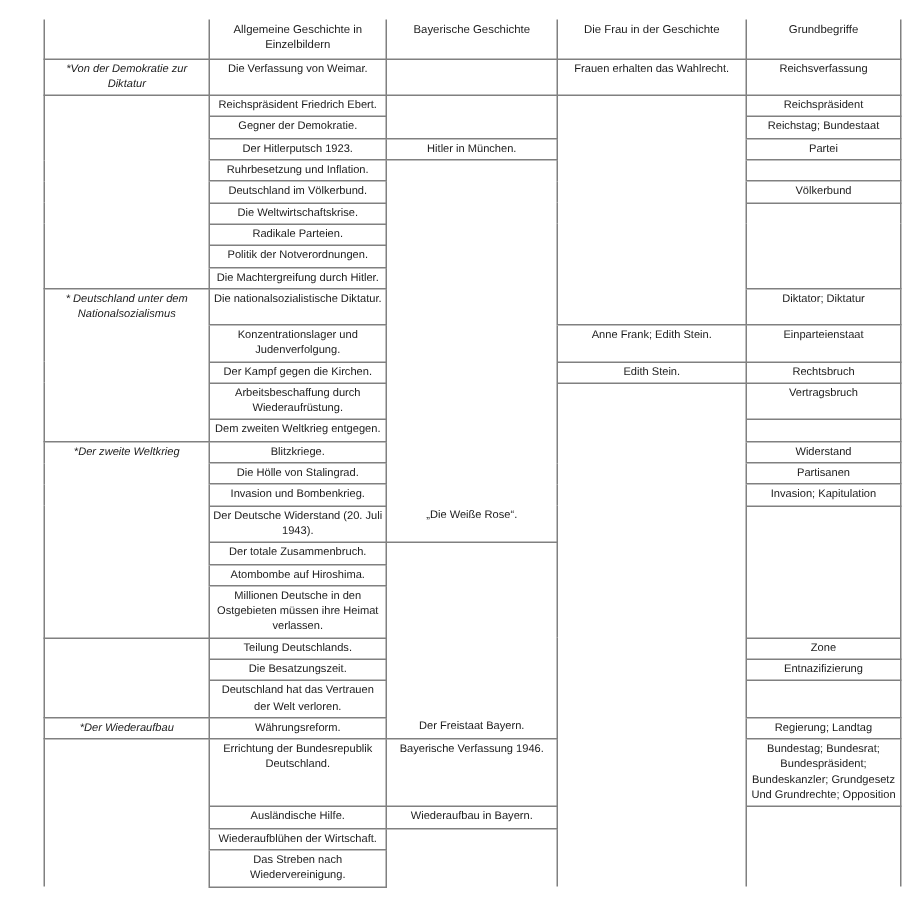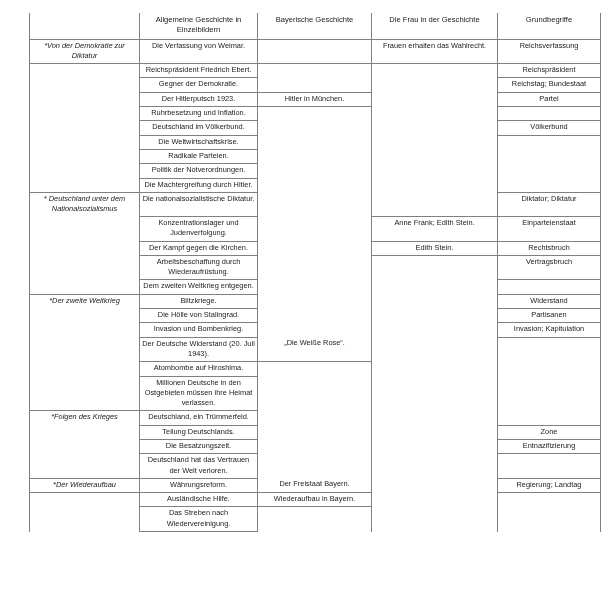--- a/index.html
+++ b/index.html
@@ -211,38 +211,38 @@
         </tr>
         <tr>
           <td class="section-head" style="border-bottom: none; border-top: none;"></td>
           <td>Der Deutsche Widerstand (20. Juli 1943).</td>
           <td style="border-top: none;">„Die Weiße Rose“.</td>
           <td style="border-bottom: none; border-top: none;"></td>
           <td style="border-bottom: none;"></td>
         </tr>
         <tr>
           <td class="section-head" style="border-bottom: none; border-top: none;"></td>
+          <td>Der totale Zusammenbruch.</td>
+          <td style="border-bottom: none;"></td>
+          <td style="border-bottom: none; border-top: none;"></td>
+          <td style="border-bottom: none; border-top: none;"></td>
+        </tr>
+        <tr>
+          <td class="section-head" style="border-bottom: none; border-top: none;"></td>
           <td>Atombombe auf Hiroshima.</td>
           <td style="border-bottom: none; border-top: none;"></td>
           <td style="border-bottom: none; border-top: none;"></td>
           <td style="border-bottom: none; border-top: none;"></td>
         </tr>
         <tr>
           <td class="section-head" style="border-top: none;"></td>
           <td>Millionen Deutsche in den Ostgebieten müssen ihre Heimat verlassen.</td>
           <td style="border-bottom: none; border-top: none;"></td>
           <td style="border-bottom: none; border-top: none;"></td>
           <td style="border-bottom: none; border-top: none;"></td>
-        </tr>
-        <tr>
-          <td class="section-head" style="border-bottom: none;">*Folgen des Krieges</td>
-          <td>Deutschland, ein Trümmerfeld.</td>
-          <td style="border-bottom: none; border-top: none;"></td>
-          <td style="border-bottom: none; border-top: none;"></td>
-          <td style="border-top: none;"></td>
         </tr>
         <tr>
           <td class="section-head" style="border-bottom: none; border-top: none;"></td>
           <td>Teilung Deutschlands.</td>
           <td style="border-bottom: none; border-top: none;"></td>
           <td style="border-bottom: none; border-top: none;"></td>
           <td>Zone</td>
         </tr>
         <tr>
           <td class="section-head" style="border-bottom: none; border-top: none;"></td>
@@ -259,25 +259,39 @@
           <td></td>
         </tr>
         <tr>
           <td class="section-head">*Der Wiederaufbau</td>
           <td>Währungsreform.</td>
           <td style="border-top: none;">Der Freistaat Bayern.</td>
           <td style="border-bottom: none; border-top: none;"></td>
           <td>Regierung; Landtag</td>
         </tr>
         <tr>
+          <td class="section-head" style="border-bottom: none;"></td>
+          <td>Errichtung der Bundesrepublik Deutschland.</td>
+          <td>Bayerische Verfassung 1946.</td>
+          <td style="border-bottom: none; border-top: none;"></td>
+          <td>Bundestag; Bundesrat; Bundespräsident; Bundeskanzler; Grundgesetz Und Grundrechte; Opposition</td>
+        </tr>
+        <tr>
           <td class="section-head" style="border-bottom: none; border-top: none;"></td>
           <td>Ausländische Hilfe.</td>
           <td>Wiederaufbau in Bayern.</td>
           <td style="border-bottom: none; border-top: none;"></td>
           <td style="border-bottom: none;"></td>
+        </tr>
+        <tr>
+          <td class="section-head" style="border-bottom: none; border-top: none;"></td>
+          <td>Wiederaufblühen der Wirtschaft.</td>
+          <td style="border-bottom: none;"></td>
+          <td style="border-bottom: none; border-top: none;"></td>
+          <td style="border-bottom: none; border-top: none;"></td>
         </tr>
         <tr>
           <td class="section-head" style="border-bottom: none; border-top: none;"></td>
           <td>Das Streben nach Wiedervereinigung.</td>
           <td style="border-bottom: none; border-top: none;"></td>
           <td style="border-bottom: none; border-top: none;"></td>
           <td style="border-bottom: none; border-top: none;"></td>
         </tr>
       </tbody>
   </table>

